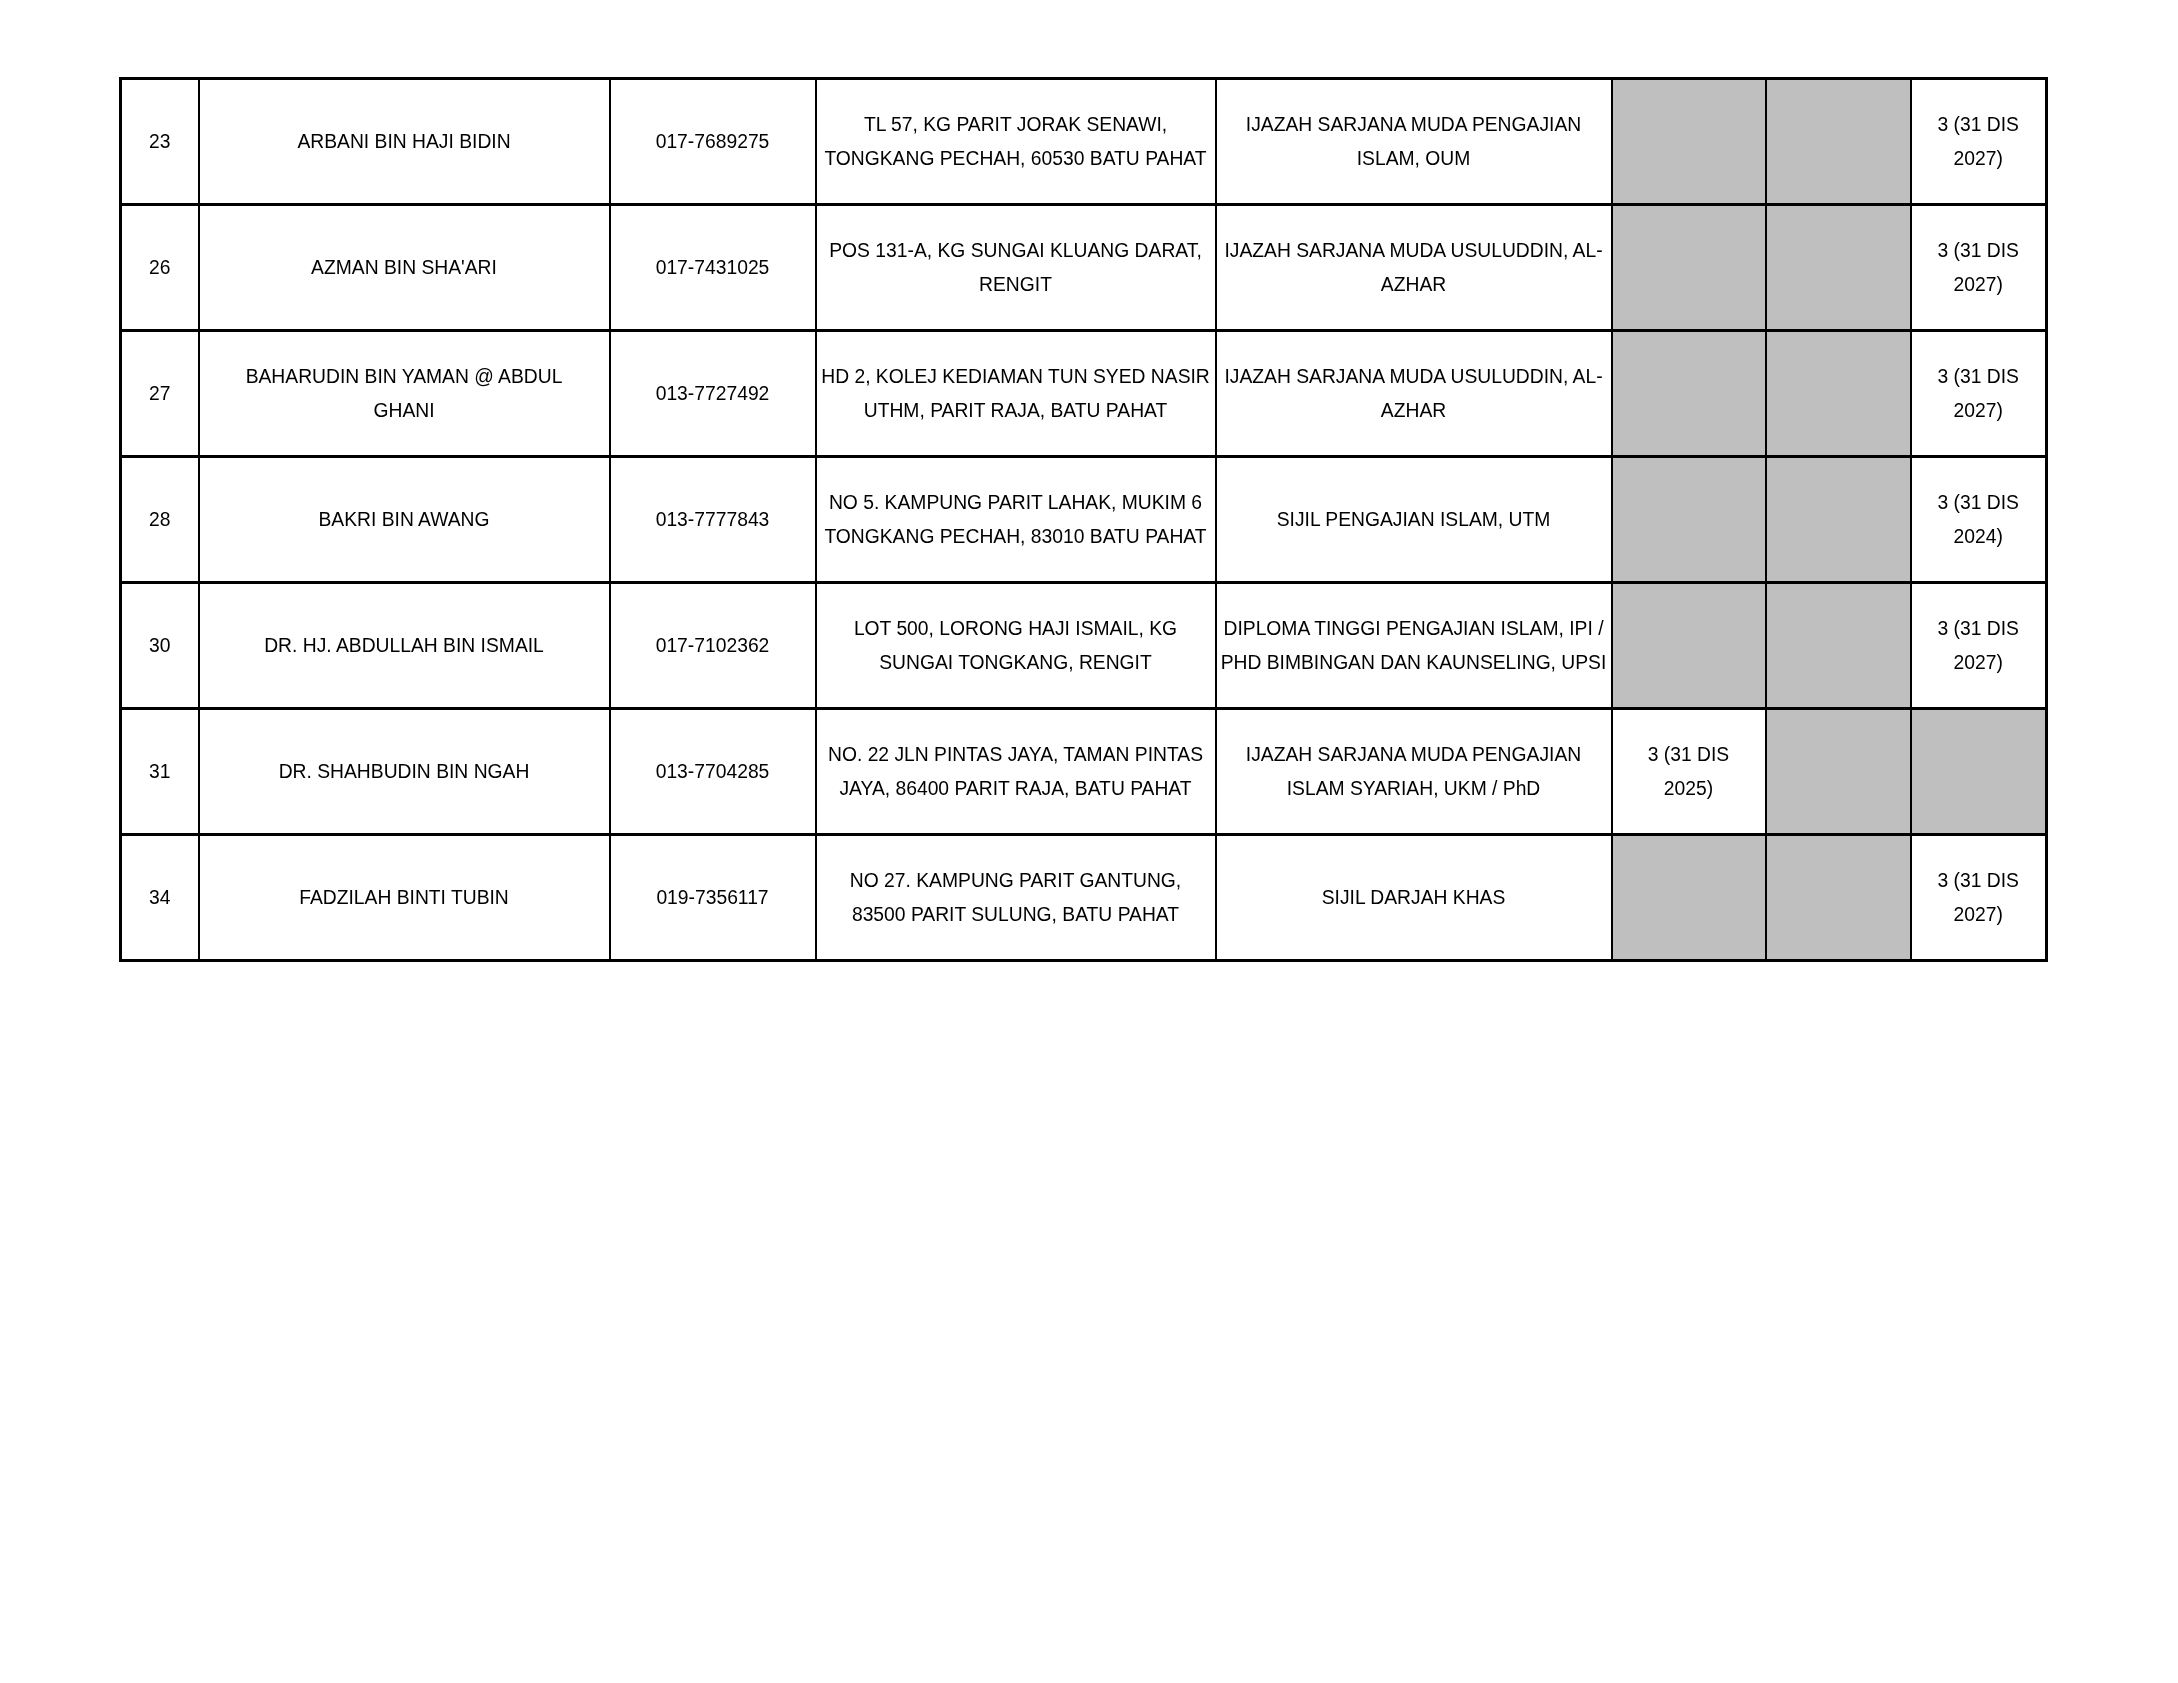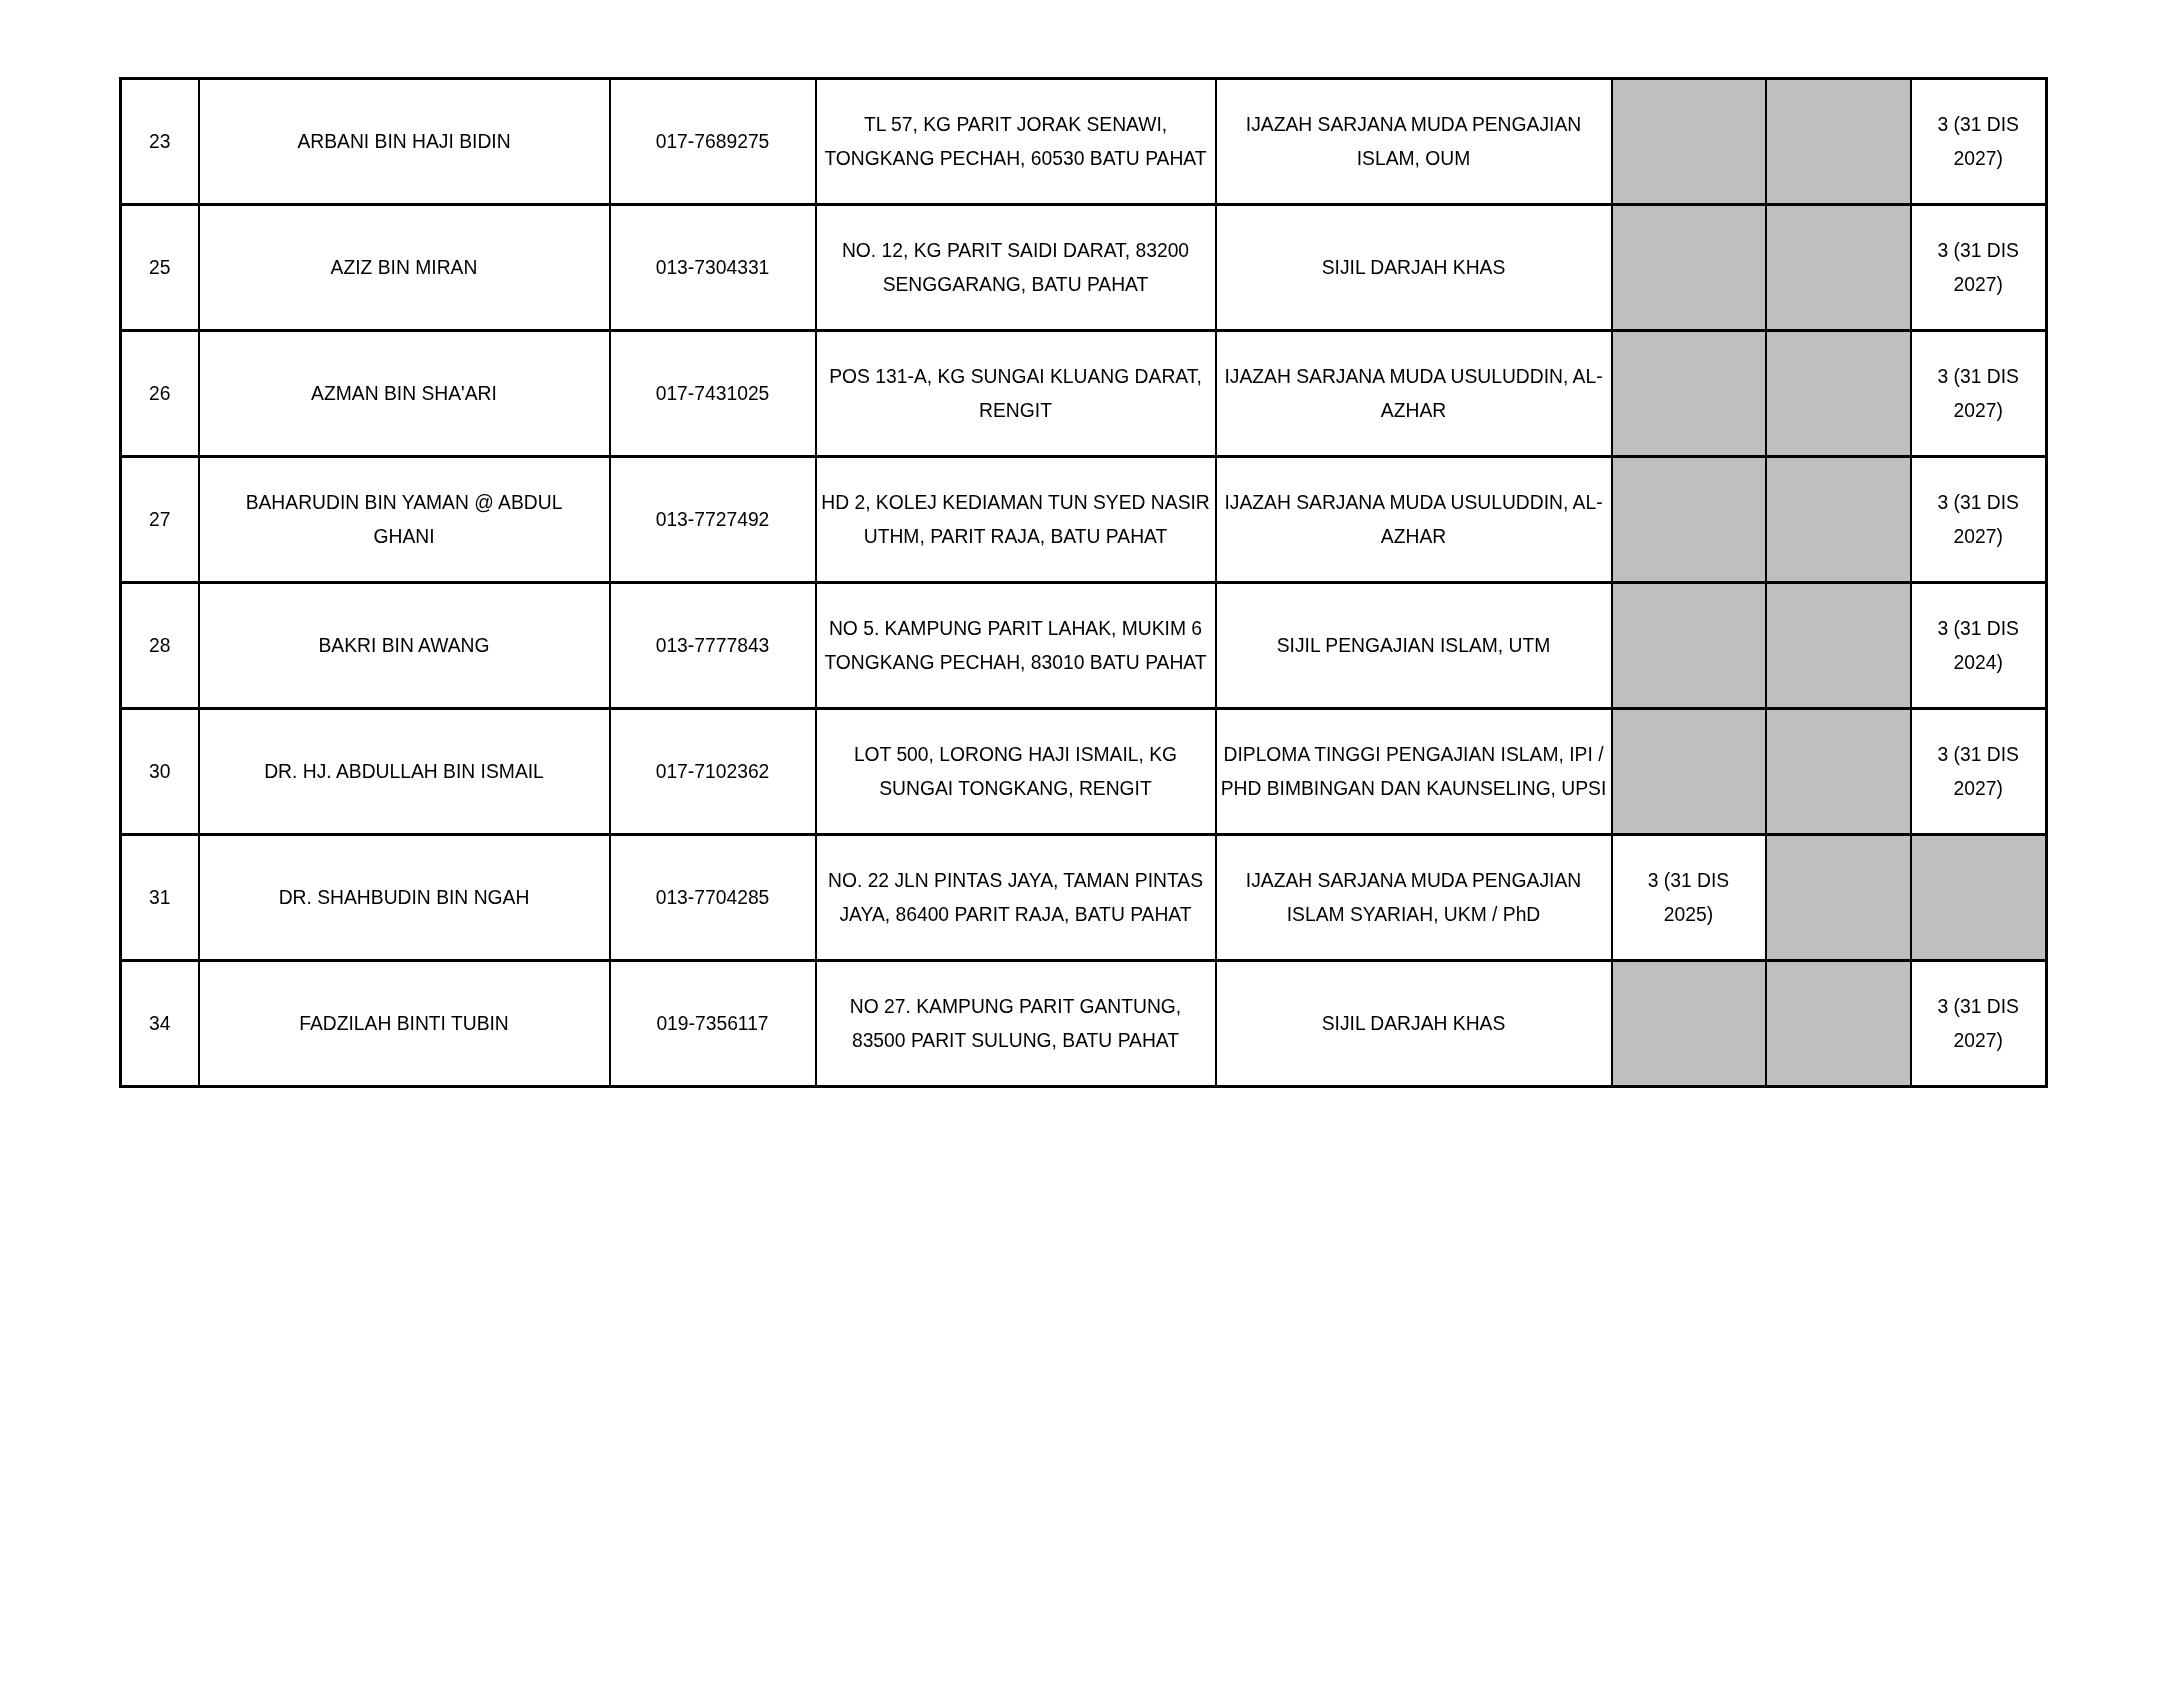--- a/index.html
+++ b/index.html
@@ -69,32 +69,20 @@
     </colgroup>
     <tbody id="rows">
         <tr>
     <td>23</td>
     <td>ARBANI BIN HAJI BIDIN</td>
     <td>017-7689275</td>
     <td>TL 57, KG PARIT JORAK SENAWI,
 TONGKANG PECHAH, 60530 BATU PAHAT</td>
     <td>IJAZAH SARJANA MUDA PENGAJIAN
 ISLAM, OUM</td>
-    <td class="gray"></td>
-    <td class="gray"></td>
-    <td>3 (31 DIS
-2027)</td>
-  </tr>
-        <tr>
-    <td>25</td>
-    <td>AZIZ BIN MIRAN</td>
-    <td>013-7304331</td>
-    <td>NO. 12,  KG PARIT SAIDI DARAT, 83200
-SENGGARANG, BATU PAHAT</td>
-    <td>SIJIL DARJAH KHAS</td>
     <td class="gray"></td>
     <td class="gray"></td>
     <td>3 (31 DIS
 2027)</td>
   </tr>
         <tr>
     <td>26</td>
     <td>AZMAN BIN SHA'ARI</td>
     <td>017-7431025</td>
     <td>POS 131-A, KG SUNGAI KLUANG DARAT,

